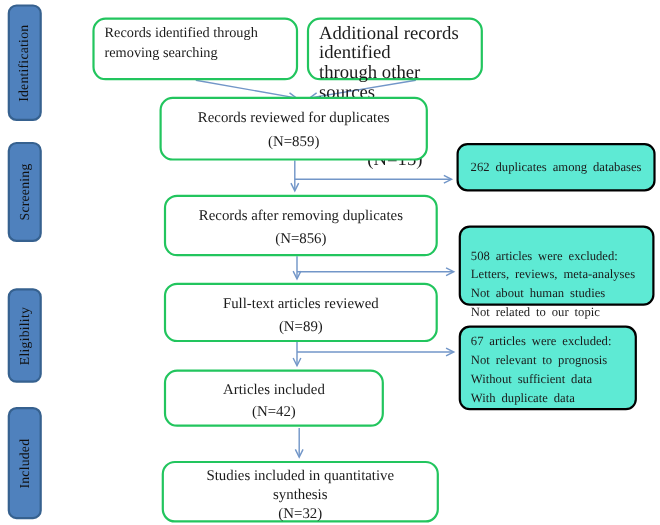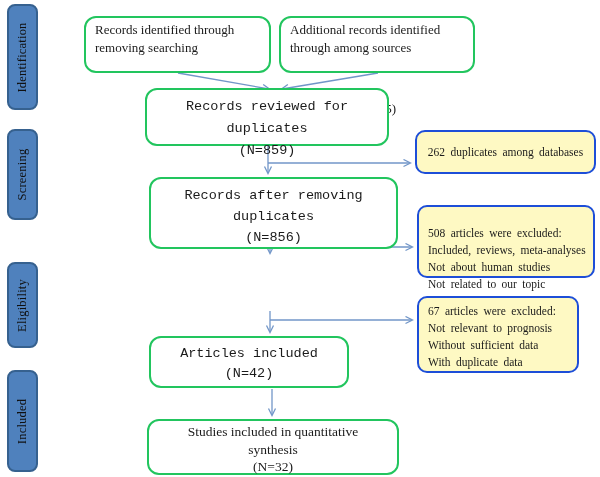--- a/index.html
+++ b/index.html
@@ -54,26 +54,26 @@
     border: 2px solid #22c55e;
     border-radius: 12px;
     box-sizing: border-box;
     font-size: 13.5px;
     line-height: 20px;
   }
   .fbox .ln { text-align: center; }
   .fbox.align-left .ln { text-align: left; padding-left: 9px; }
   .fbox.align-left .ln.n { text-align: center; padding-left: 0; margin-top: 43px; }
   .top-pad-sm { padding-top: 3px; }
-  .top-pad-md { padding-top: 6px; font-family: Liberation Mono, monospace; }
+  .top-pad-md { padding-top: 6px; }
   
   .sbox {
     position: absolute;
-    background: #fef9c3;
-    border: 2px solid #1d4ed8;
+    background: #5eead4;
+    border: 2px solid #000000;
     border-radius: 10px;
     box-sizing: border-box;
     font-size: 11.5px;
     line-height: 17px;
     word-spacing: 2.5px;
   }
   .sbox .ln { text-align: left; padding-left: 9px; }
   .sbox.center-single {
     display: flex;
     align-items: center;
@@ -116,55 +116,59 @@
   <div class="stage" style="top:370px; height:102px;">
     <span>Included</span>
   </div>
 
   <div class="fbox align-left top-pad-sm" style="left:84px; top:16px; width:187px; height:57px; font-size:13px; line-height:18px;">
     <div class="ln">Records identified through</div>
     <div class="ln">removing searching</div>
     <div class="ln n">(N=844)</div>
   </div>
 
-  <div class="fbox align-left top-pad-sm" style="left:279px; top:16px; width:196px; height:57px; font-size:13px; line-height:18px;">
+  <div class="fbox align-left top-pad-sm" style="left:279px; top:16px; width:160px; height:57px; font-size:17px; line-height:18px;">
     <div class="ln">Additional records identified</div>
-    <div class="ln">through among sources</div>
+    <div class="ln">through other sources</div>
     <div class="ln n">(N=15)</div>
   </div>
 
   <div class="fbox top-pad-md" style="left:145px; top:88px; width:244px; height:58px; line-height:22px;">
     <div class="ln">Records reviewed for duplicates</div>
     <div class="ln">(N=859)</div>
   </div>
 
-  <div class="fbox top-pad-md" style="left:149px; top:177px; width:249px; height:72px; line-height:21px;">
+  <div class="fbox top-pad-md" style="left:149px; top:177px; width:249px; height:56px; line-height:21px;">
     <div class="ln">Records after removing duplicates</div>
     <div class="ln">(N=856)</div>
   </div>
 
+  <div class="fbox top-pad-md" style="left:149px; top:257px; width:249px; height:54px; line-height:21px;">
+    <div class="ln">Full-text articles reviewed</div>
+    <div class="ln">(N=89)</div>
+  </div>
 
   <div class="fbox top-pad-md" style="left:149px; top:336px; width:200px; height:52px; line-height:20px;">
     <div class="ln">Articles included</div>
     <div class="ln">(N=42)</div>
   </div>
 
   <div class="fbox tight" style="left:147px; top:419px; width:252px; height:56px; padding-top:2px;">
     <div class="ln">Studies included in quantitative</div>
     <div class="ln">synthesis</div>
     <div class="ln">(N=32)</div>
   </div>
 
   <div class="sbox center-single" style="left:415px; top:130px; width:181px; height:44px;">
     <div class="ln">262 duplicates among databases</div>
   </div>
 
   <div class="sbox" style="left:417px; top:205px; width:178px; height:73px; padding-top:18px;">
     <div class="ln">508 articles were excluded:</div>
-    <div class="ln">Included, reviews, meta-analyses</div>
+    <div class="ln">Letters, reviews, meta-analyses</div>
     <div class="ln">Not about human studies</div>
     <div class="ln">Not related to our topic</div>
   </div>
 
   <div class="sbox" style="left:417px; top:296px; width:162px; height:77px; padding-top:5px;">
     <div class="ln">67 articles were excluded:</div>
     <div class="ln">Not relevant to prognosis</div>
     <div class="ln">Without sufficient data</div>
     <div class="ln">With duplicate data</div>
   </div>

